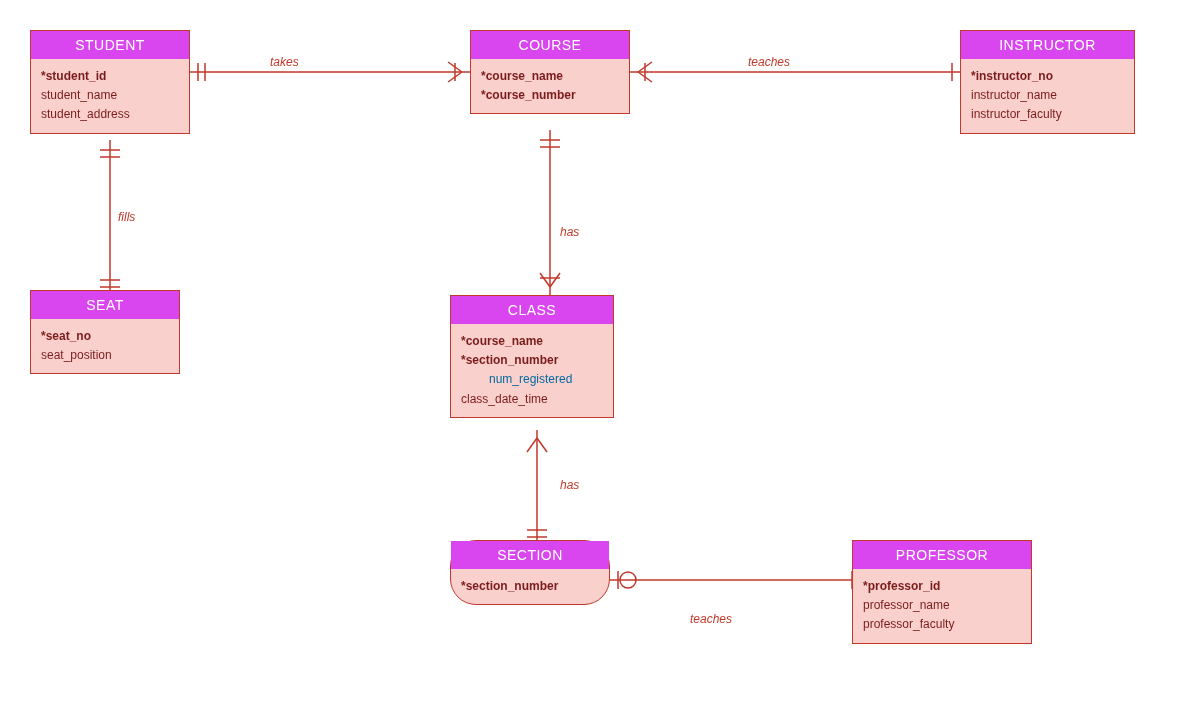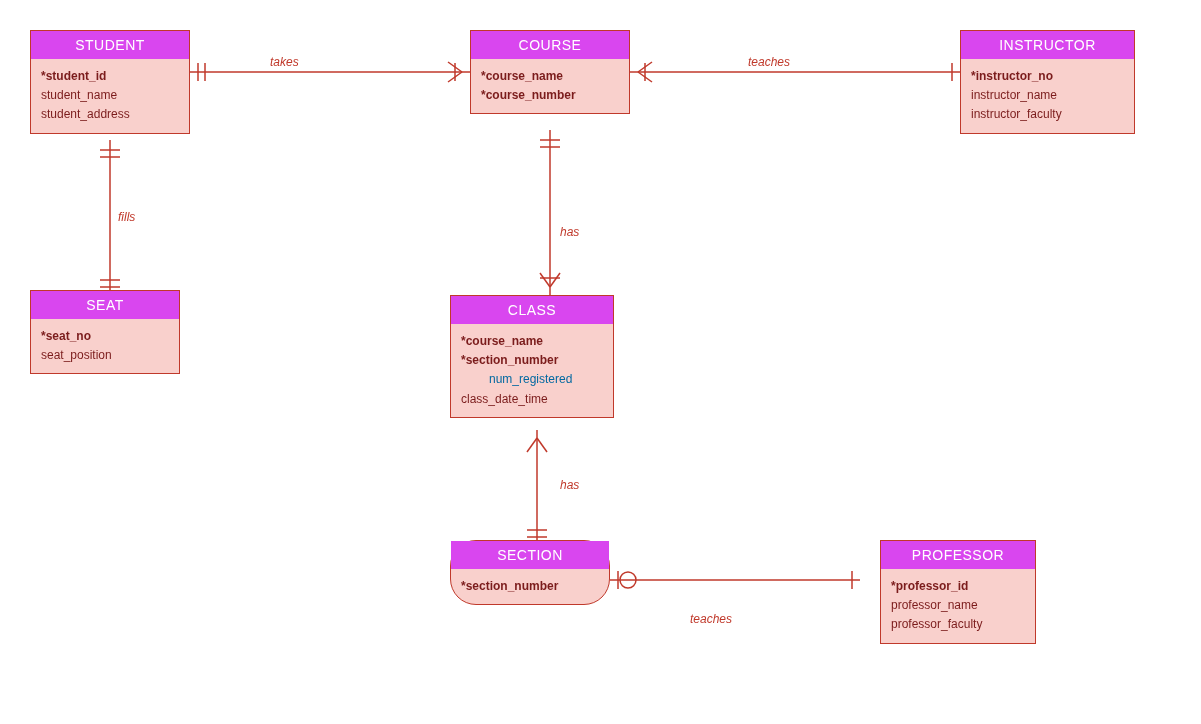--- a/index.html
+++ b/index.html
@@ -171,21 +171,21 @@
 
   <div class="entity" style="left:450px; top:540px; width:160px;border-radius:26px;">
     <div class="entity-header">
       <span>SECTION</span>
     </div>
     <div class="entity-body">
       <div><span class="pk">*section_number</span></div>
     </div>
   </div>
 
-  <div class="entity" style="left:880px; top:540px; width:156px;">
+  <div class="entity" style="left:852px; top:540px; width:180px;">
     <div class="entity-header">
       <span>PROFESSOR</span>
     </div>
     <div class="entity-body">
       <div><span class="pk">*professor_id</span></div>
       <div>professor_name</div>
       <div>professor_faculty</div>
     </div>
   </div>
 

